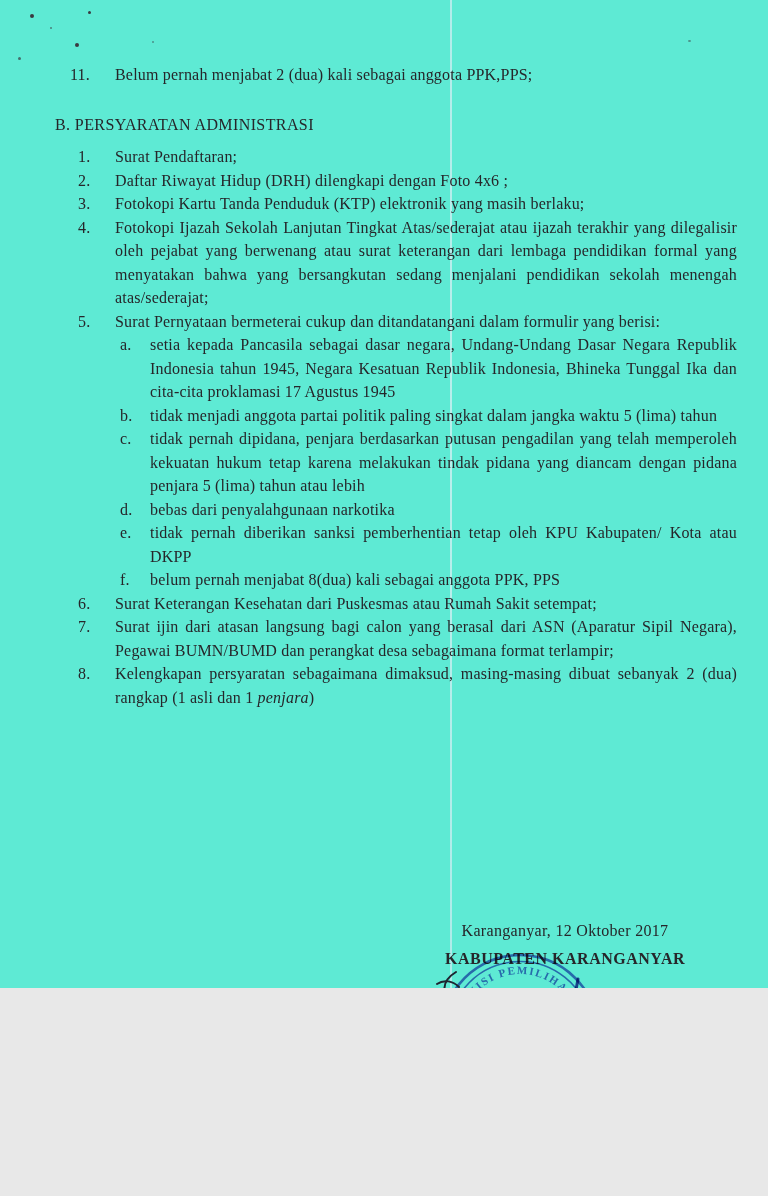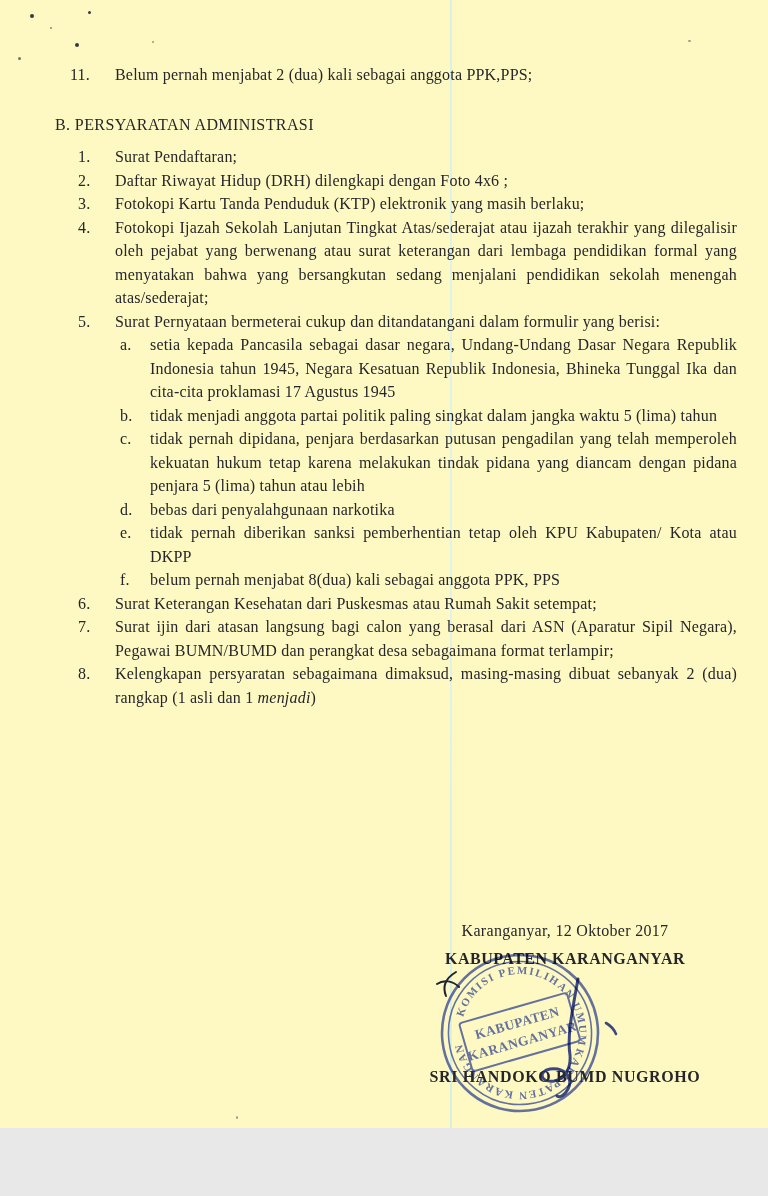--- a/index.html
+++ b/index.html
@@ -1,20 +1,20 @@
 <!DOCTYPE html>
 <html><head>
 <meta charset="utf-8">
 <style>
   html,body{margin:0;padding:0;background:#e8e8e8;}
   .page{
     position:relative;
-    width:768px;height:1128px;
+    width:768px;height:988px;
     margin:0 auto;
-    background:#fef9c3;
+    background:#5eead4;
     font-family:"Liberation Serif","DejaVu Serif",serif;
     color:#26262a;
     font-size:16px;
     line-height:23.5px;
     letter-spacing:.2px;
     overflow:hidden;
   }
   .fold-line{
     position:absolute;top:0;bottom:0;left:450px;width:2px;
     background:linear-gradient(180deg, #cfeef2 0%, #d8f1f4 50%, #c8ecf0 100%);
@@ -114,21 +114,21 @@
     <div class="row">
       <div class="num">6.</div>
       <div class="txt">Surat Keterangan Kesehatan dari Puskesmas atau Rumah Sakit setempat;</div>
     </div>
     <div class="row">
       <div class="num">7.</div>
       <div class="txt">Surat ijin dari atasan langsung bagi calon yang berasal dari ASN (Aparatur Sipil Negara), Pegawai BUMN/BUMD dan perangkat desa sebagaimana format terlampir;</div>
     </div>
     <div class="row">
       <div class="num">8.</div>
-      <div class="txt"><span>Kelengkapan persyaratan sebagaimana dimaksud, masing-masing dibuat sebanyak 2 (dua) rangkap (1 asli dan 1 </span><span class="it">menjadi</span><span>)</span></div>
+      <div class="txt"><span>Kelengkapan persyaratan sebagaimana dimaksud, masing-masing dibuat sebanyak 2 (dua) rangkap (1 asli dan 1 </span><span class="it">penjara</span><span>)</span></div>
     </div>
 
   </div>
 
   <div class="sigblock">
     <div class="sigline">Karanganyar, 12 Oktober 2017</div>
     <div class="sigline bold">KABUPATEN KARANGANYAR</div>
 
     <svg class="stamp-svg" width="172" height="172" viewBox="0 0 172 172">
       <g transform="rotate(-6 86 86)" fill="none" stroke="#4a5cc5">

